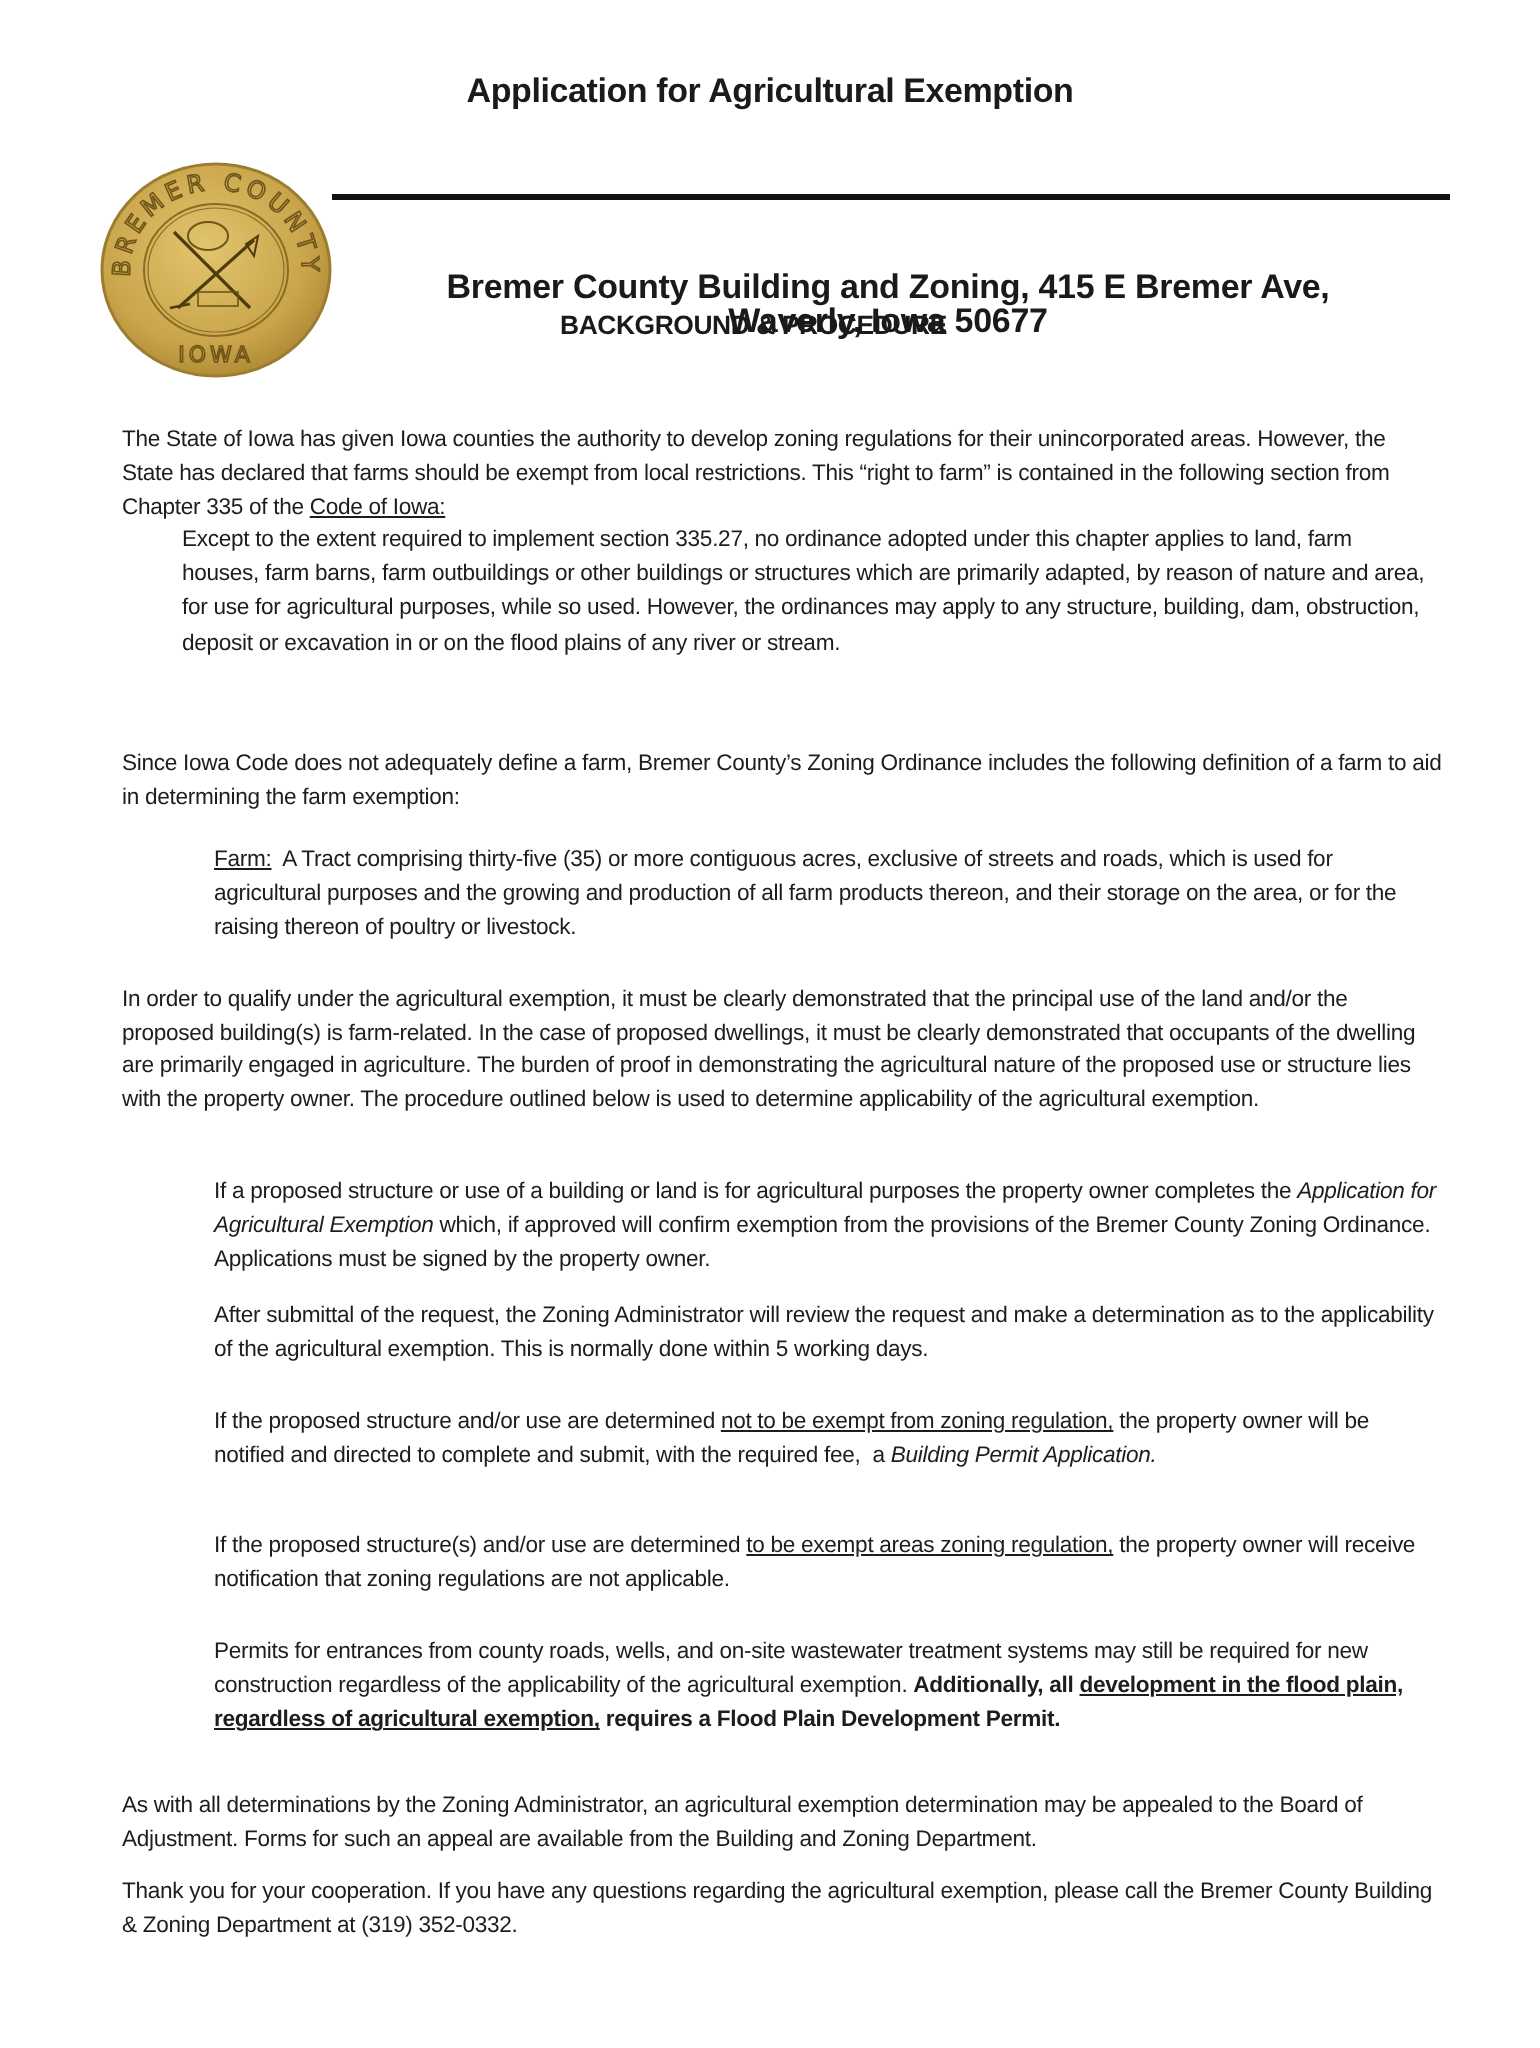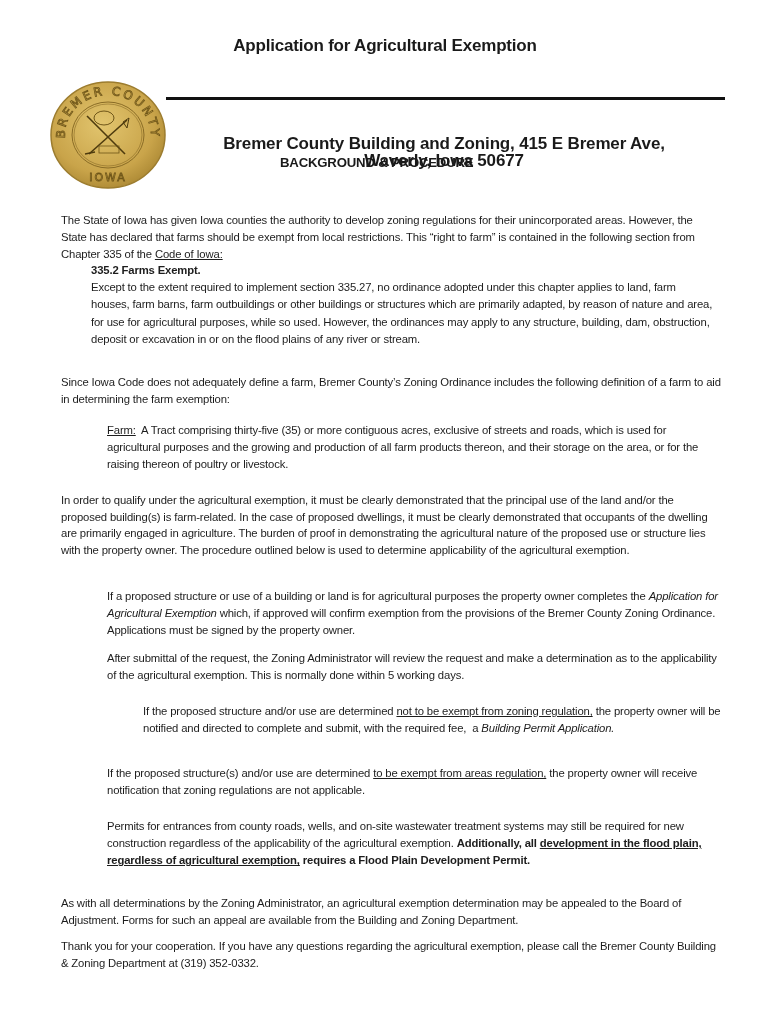--- a/index.html
+++ b/index.html
@@ -76,44 +76,43 @@
   <div>Bremer County Building and Zoning, 415 E Bremer Ave, Waverly, Iowa 50677</div>
 </div>
 
 <div class="abs section-heading">BACKGROUND &amp; PROCEDURE</div>
 
 <div class="abs para p-left" style="top:212px;">
   <span>The State of Iowa has given Iowa counties the authority to develop zoning regulations for their unincorporated areas. However, the State has declared that farms should be exempt from local restrictions. This “right to farm” is contained in the following section from Chapter 335 of the </span><span class="u">Code of Iowa:</span>
 </div>
 
 <div class="abs para p-ind1" style="top:262px;">
-  <div class="bold">335.2 Farms Exempt.</div>
   <div style="padding-right:6px;">Except to the extent required to implement section 335.27, no ordinance adopted under this chapter applies to land, farm houses, farm barns, farm outbuildings or other buildings or structures which are primarily adapted, by reason of nature and area, for use for agricultural purposes, while so used. However, the ordinances may apply to any structure, building, dam, obstruction, deposit or excavation in or on the flood plains of any river or stream.</div>
 </div>
 
 <div class="abs para p-left" style="top:356px;margin-top:18px;">Since Iowa Code does not adequately define a farm, Bremer County’s Zoning Ordinance includes the following definition of a farm to aid in determining the farm exemption:</div>
 
 <div class="abs para p-ind2" style="top:422px;">
   <span class="u">Farm:</span><span style="white-space:pre-wrap;">  A Tract comprising thirty-five (35) or more contiguous acres, exclusive of streets and roads, which is used for agricultural purposes and the growing and production of all farm products thereon, and their storage on the area, or for the raising thereon of poultry or livestock.</span>
 </div>
 
 <div class="abs para p-left" style="top:492px;line-height:16.6px;">In order to qualify under the agricultural exemption, it must be clearly demonstrated that the principal use of the land and/or the proposed building(s) is farm-related. In the case of proposed dwellings, it must be clearly demonstrated that occupants of the dwelling are primarily engaged in agriculture. The burden of proof in demonstrating the agricultural nature of the proposed use or structure lies with the property owner. The procedure outlined below is used to determine applicability of the agricultural exemption.</div>
 
 <div class="abs para p-ind2" style="top:588px;">
   <span>If a proposed structure or use of a building or land is for agricultural purposes the property owner completes the </span><span class="ital">Application for Agricultural Exemption</span><span> which, if approved will confirm exemption from the provisions of the Bremer County Zoning Ordinance. Applications must be signed by the property owner.</span>
 </div>
 
 <div class="abs para p-ind2" style="top:650px;">After submittal of the request, the Zoning Administrator will review the request and make a determination as to the applicability of the agricultural exemption. This is normally done within 5 working days.</div>
 
-<div class="abs para p-ind2" style="top:703px;margin-left:36px;">
+<div class="abs para p-ind2" style="top:703px;">
   <span>If the proposed structure and/or use are determined </span><span class="u">not to be exempt from zoning regulation,</span><span style="white-space:pre-wrap;"> the property owner will be notified and directed to complete and submit, with the required fee,  a </span><span class="ital">Building Permit Application.</span>
 </div>
 
 <div class="abs para p-ind2" style="top:765px;">
-  <span>If the proposed structure(s) and/or use are determined </span><span class="u">to be exempt from areas regulation,</span><span> the property owner will receive notification that zoning regulations are not applicable.</span>
+  <span>If the proposed structure(s) and/or use are determined </span><span class="u">to be exempt areas zoning regulation,</span><span> the property owner will receive notification that zoning regulations are not applicable.</span>
 </div>
 
 <div class="abs para p-ind2" style="top:818px;">
   <span>Permits for entrances from county roads, wells, and on-site wastewater treatment systems may still be required for new construction regardless of the applicability of the agricultural exemption. </span><span class="bold">Additionally, all </span><span class="bold u">development in the flood plain, regardless of agricultural exemption,</span><span class="bold"> requires a Flood Plain Development Permit.</span>
 </div>
 
 <div class="abs para p-left" style="top:895px;">As with all determinations by the Zoning Administrator, an agricultural exemption determination may be appealed to the Board of Adjustment. Forms for such an appeal are available from the Building and Zoning Department.</div>
 
 <div class="abs para p-left" style="top:938px;">Thank you for your cooperation. If you have any questions regarding the agricultural exemption, please call the Bremer County Building &amp; Zoning Department at (319) 352-0332.</div>
 

